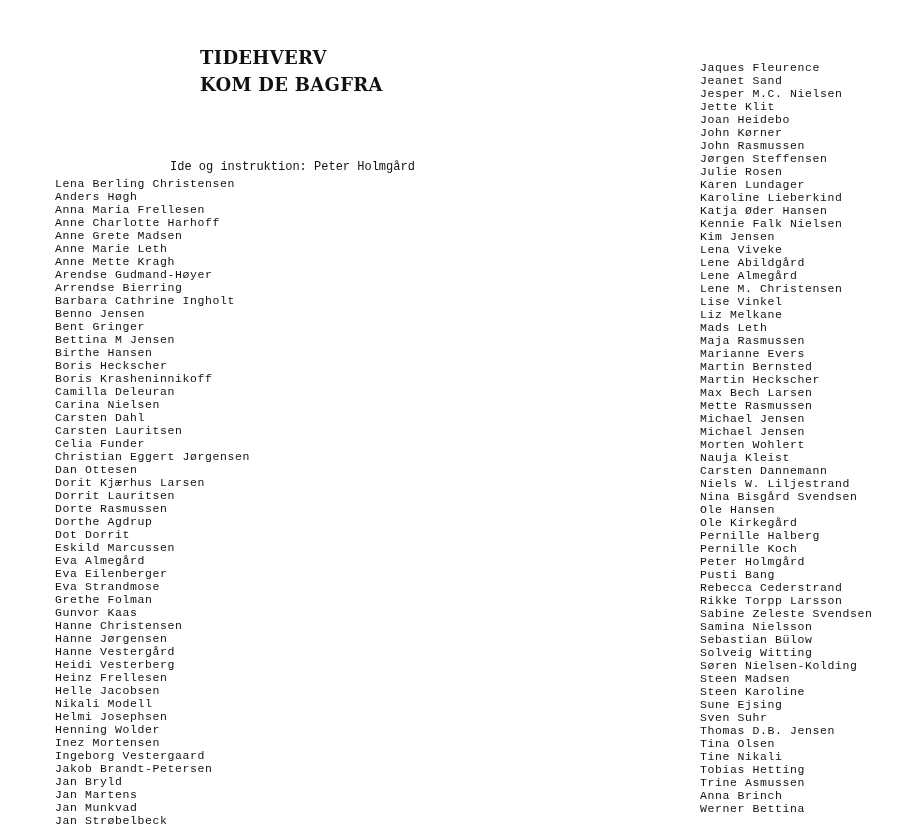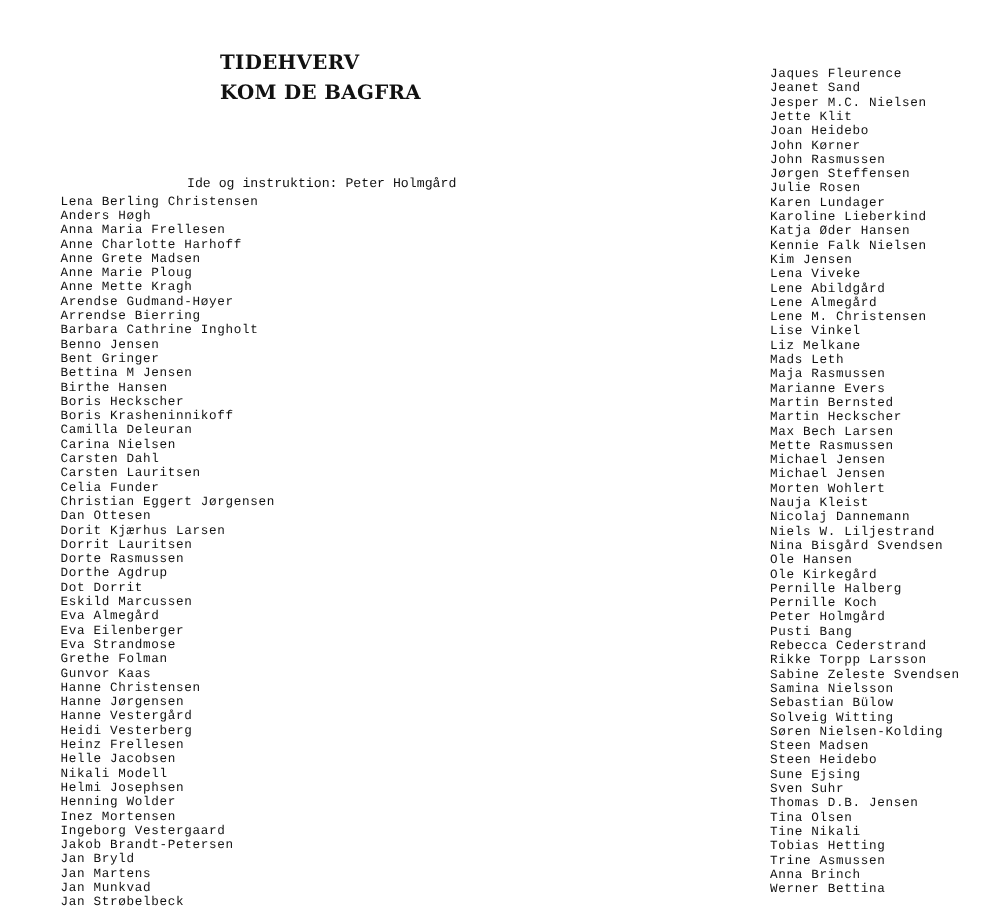--- a/index.html
+++ b/index.html
@@ -22,21 +22,21 @@
 <div id="t1" class="title">TIDEHVERV</div>
 <div id="t2" class="title">KOM DE BAGFRA</div>
 <div class="sub">Ide og instruktion: Peter Holmgård</div>
 
 <ul id="left" class="col">
     <li>Lena Berling Christensen</li>
     <li>Anders Høgh</li>
     <li>Anna Maria Frellesen</li>
     <li>Anne Charlotte Harhoff</li>
     <li>Anne Grete Madsen</li>
-    <li>Anne Marie Ploug</li>
+    <li>Anne Marie Leth</li>
     <li>Anne Mette Kragh</li>
     <li>Arendse Gudmand-Høyer</li>
     <li>Arrendse Bierring</li>
     <li>Barbara Cathrine Ingholt</li>
     <li>Benno Jensen</li>
     <li>Bent Gringer</li>
     <li>Bettina M Jensen</li>
     <li>Birthe Hansen</li>
     <li>Boris Heckscher</li>
     <li>Boris Krasheninnikoff</li>
@@ -100,38 +100,38 @@
     <li>Maja Rasmussen</li>
     <li>Marianne Evers</li>
     <li>Martin Bernsted</li>
     <li>Martin Heckscher</li>
     <li>Max Bech Larsen</li>
     <li>Mette Rasmussen</li>
     <li>Michael Jensen</li>
     <li>Michael Jensen</li>
     <li>Morten Wohlert</li>
     <li>Nauja Kleist</li>
-    <li>Nicolaj Dannemann</li>
+    <li>Carsten Dannemann</li>
     <li>Niels W. Liljestrand</li>
     <li>Nina Bisgård Svendsen</li>
     <li>Ole Hansen</li>
     <li>Ole Kirkegård</li>
     <li>Pernille Halberg</li>
     <li>Pernille Koch</li>
     <li>Peter Holmgård</li>
     <li>Pusti Bang</li>
     <li>Rebecca Cederstrand</li>
     <li>Rikke Torpp Larsson</li>
     <li>Sabine Zeleste Svendsen</li>
     <li>Samina Nielsson</li>
     <li>Sebastian Bülow</li>
     <li>Solveig Witting</li>
     <li>Søren Nielsen-Kolding</li>
     <li>Steen Madsen</li>
-    <li>Steen Heidebo</li>
+    <li>Steen Karoline</li>
     <li>Sune Ejsing</li>
     <li>Sven Suhr</li>
     <li>Thomas D.B. Jensen</li>
     <li>Tina Olsen</li>
     <li>Tine Nikali</li>
     <li>Tobias Hetting</li>
     <li>Trine Asmussen</li>
     <li>Anna Brinch</li>
     <li>Werner Bettina</li>
   </ul>

